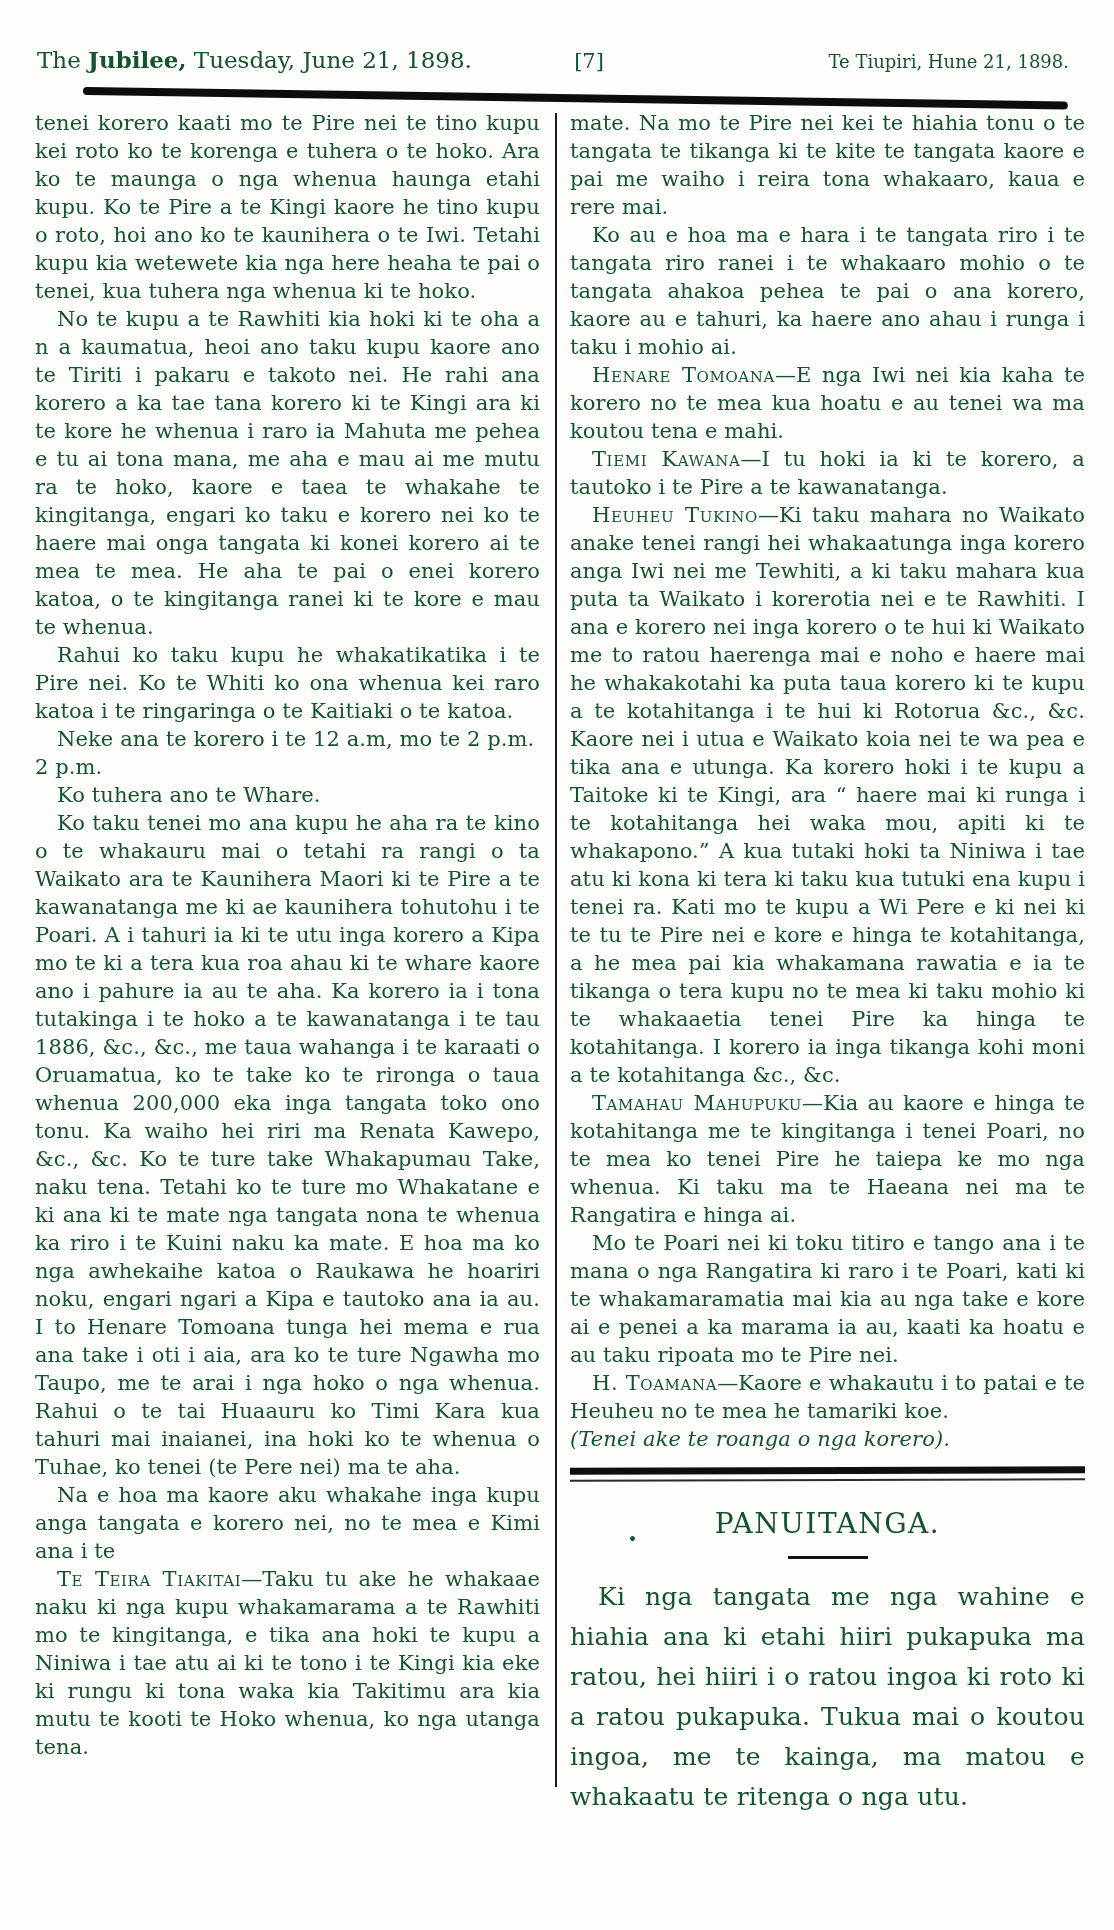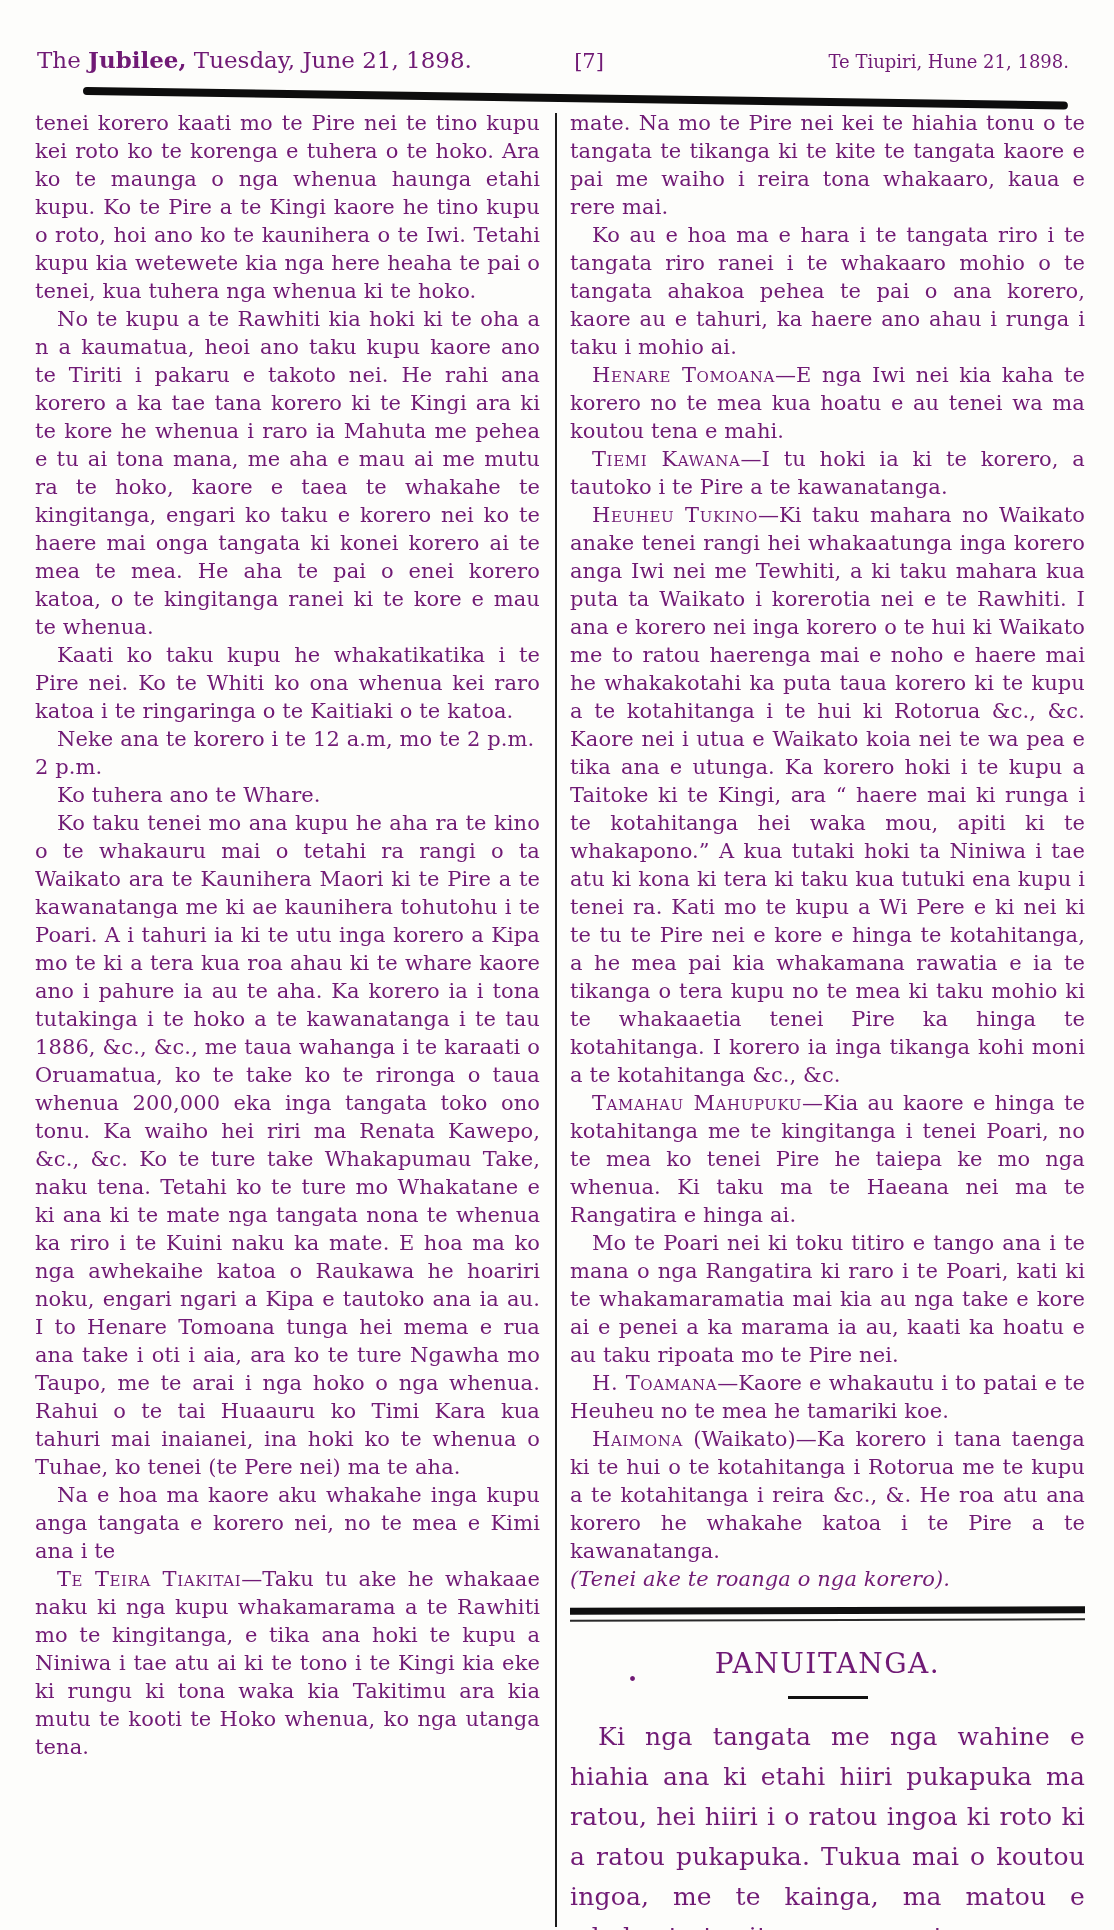--- a/index.html
+++ b/index.html
@@ -1,20 +1,20 @@
 <!DOCTYPE html>
 <html><head>
 <meta charset="utf-8">
 <style>
   html,body { margin:0; padding:0; background:#ffffff; }
   .page {
     position:relative;
     width:1114px; height:1930px;
     background:#fdfdfb;
-    color:#701a75;
+    color:#14532d;
     font-family:"DejaVu Serif","Liberation Serif",serif;
     box-sizing:border-box;
     padding:46px 29px 0 35px;
     overflow:hidden;
   }
   .masthead {
     display:grid;
     grid-template-columns:1fr auto 1fr;
     align-items:baseline;
     font-size:23px;
@@ -85,41 +85,40 @@
     <span class="mh-right">Te Tiupiri, Hune 21, 1898.</span>
   </div>
 
   <div class="header-rule"></div>
 
   <div class="columns">
 
     <div class="col-left">
       <p class="para">tenei korero kaati mo te Pire nei te tino kupu kei roto ko te korenga e tuhera o te hoko.  Ara ko te maunga o nga whenua haunga etahi kupu.  Ko te Pire a te Kingi kaore he tino kupu o roto, hoi ano ko te kaunihera o te Iwi. Tetahi kupu kia wetewete kia nga here heaha te pai o tenei, kua tuhera nga whenua ki te hoko.</p>
       <p class="para indent">No te kupu a te Rawhiti kia hoki ki te oha a n a kaumatua, heoi ano taku kupu kaore ano te Tiriti i pakaru e takoto nei.  He rahi ana korero a ka tae tana korero ki te Kingi ara ki te kore he whenua i raro ia Mahuta me pehea e tu ai tona mana, me aha e mau ai me mutu ra te hoko, kaore e taea te whakahe te kingitanga, engari ko taku e korero nei ko te haere mai onga tangata ki konei korero ai te mea te mea.  He aha te pai o enei korero katoa, o te kingitanga ranei ki te kore e mau te whenua.</p>
-      <p class="para indent">Kaati ko taku kupu he whakatikatika i te Pire nei.  Ko te Whiti ko ona whenua kei raro katoa i te ringaringa o te Kaitiaki o te katoa.</p>
+      <p class="para indent">Rahui ko taku kupu he whakatikatika i te Pire nei.  Ko te Whiti ko ona whenua kei raro katoa i te ringaringa o te Kaitiaki o te katoa.</p>
       <p class="para indent">Neke ana te korero i te 12 a.m, mo te 2 p.m.</p>
       <p class="para pm-line">2 p.m.</p>
       <p class="para indent gap-top">Ko tuhera ano te Whare.</p>
       <p class="para indent">Ko taku tenei mo ana kupu he aha ra te kino o te whakauru mai o tetahi ra rangi o ta Waikato ara te Kaunihera Maori ki te Pire a te kawanatanga me ki ae kaunihera tohutohu i te Poari.  A i tahuri ia ki te utu inga korero a Kipa mo te ki a tera kua roa ahau ki te whare kaore ano i pahure ia au te aha. Ka korero ia i tona tutakinga i te hoko a te kawanatanga i te tau 1886, &amp;c., &amp;c., me taua wahanga i te karaati o Oruamatua, ko te take ko te rironga o taua whenua 200,000 eka inga tangata toko ono tonu.  Ka waiho hei riri ma Renata Kawepo, &amp;c., &amp;c.  Ko te ture take Whakapumau Take, naku tena. Tetahi ko te ture mo Whakatane e ki ana ki te mate nga tangata nona te whenua ka riro i te Kuini naku ka mate.  E hoa ma ko nga awhekaihe katoa o Raukawa he hoariri noku, engari ngari a Kipa e tautoko ana ia au.  I to Henare Tomoana tunga hei mema e rua ana take i oti i aia, ara ko te ture Ngawha mo Taupo, me te arai i nga hoko o nga whenua.  Rahui o te tai Huaauru ko Timi Kara kua tahuri mai inaianei, ina hoki ko te whenua o Tuhae, ko tenei (te Pere nei) ma te aha.</p>
       <p class="para indent">Na e hoa ma kaore aku whakahe inga kupu anga tangata e korero nei, no te mea e Kimi ana i te</p>
       <p class="para indent"><span class="speaker">Te Teira Tiakitai</span><span>—Taku tu ake he whakaae naku ki nga kupu whakamarama a te Rawhiti mo te kingitanga, e tika ana hoki te kupu a Niniwa i tae atu ai ki te tono i te Kingi kia eke ki rungu ki tona waka kia Takitimu ara kia mutu te kooti te Hoko whenua, ko nga utanga tena.</span></p>
     </div>
 
     <div class="divider"></div>
 
     <div class="col-right">
       <p class="para">mate.  Na mo te Pire nei kei te hiahia tonu o te tangata te tikanga ki te kite te tangata kaore e pai me waiho i reira tona whakaaro, kaua e rere mai.</p>
       <p class="para indent">Ko au e hoa ma e hara i te tangata riro i te tangata riro ranei i te whakaaro mohio o te tangata ahakoa pehea te pai o ana korero, kaore au e tahuri, ka haere ano ahau i runga i taku i mohio ai.</p>
       <p class="para indent"><span class="speaker">Henare Tomoana</span><span>—E nga Iwi nei kia kaha te korero no te mea kua hoatu e au tenei wa ma koutou tena e mahi.</span></p>
       <p class="para indent"><span class="speaker">Tiemi Kawana</span><span>—I tu hoki ia ki te korero, a tautoko i te Pire a te kawanatanga.</span></p>
       <p class="para indent"><span class="speaker">Heuheu Tukino</span><span>—Ki taku mahara no Waikato anake tenei rangi hei whakaatunga inga korero anga Iwi nei me Tewhiti, a ki taku mahara kua puta ta Waikato i korerotia nei e te Rawhiti.  I ana e korero nei inga korero o te hui ki Waikato me to ratou haerenga mai e noho e haere mai he whakakotahi ka puta taua korero ki te kupu a te kotahitanga i te hui ki Rotorua &amp;c., &amp;c.  Kaore nei i utua e Waikato koia nei te wa pea e tika ana e utunga. Ka korero hoki i te kupu a Taitoke ki te Kingi, ara “ haere mai ki runga i te kotahitanga hei waka mou, apiti ki te whakapono.”  A kua tutaki hoki ta Niniwa i tae atu ki kona ki tera ki taku kua tutuki ena kupu i tenei ra.  Kati mo te kupu a Wi Pere e ki nei ki te tu te Pire nei e kore e hinga te kotahitanga, a he mea pai kia whakamana rawatia e ia te tikanga o tera kupu no te mea ki taku mohio ki te whakaaetia tenei Pire ka hinga te kotahitanga.  I korero ia inga tikanga kohi moni a te kotahitanga &amp;c., &amp;c.</span></p>
       <p class="para indent"><span class="speaker">Tamahau Mahupuku</span><span>—Kia au kaore e hinga te kotahitanga me te kingitanga i tenei Poari, no te mea ko tenei Pire he taiepa ke mo nga whenua.  Ki taku ma te Haeana nei ma te Rangatira e hinga ai.</span></p>
       <p class="para indent">Mo te Poari nei ki toku titiro e tango ana i te mana o nga Rangatira ki raro i te Poari, kati ki te whakamaramatia mai kia au nga take e kore ai e penei a ka marama ia au, kaati ka hoatu e au taku ripoata mo te Pire nei.</p>
       <p class="para indent"><span class="speaker">H. Toamana</span><span>—Kaore e whakautu i to patai e te Heuheu no te mea he tamariki koe.</span></p>
-      <p class="para indent"><span class="speaker">Haimona</span><span> (Waikato)—Ka korero i tana taenga ki te hui o te kotahitanga i Rotorua me te kupu a te kotahitanga i reira &amp;c., &amp;.  He roa atu ana korero he whakahe katoa i te Pire a te kawanatanga.</span></p>
       <p class="para cont">(Tenei ake te roanga o nga korero).</p>
 
       <div class="double-rule"></div>
 
       <div>
         <div class="panui-heading-row">
           <span class="ink-mark">.</span>
           <span>PANUITANGA.</span>
         </div>
         <div class="heading-rule"></div>

